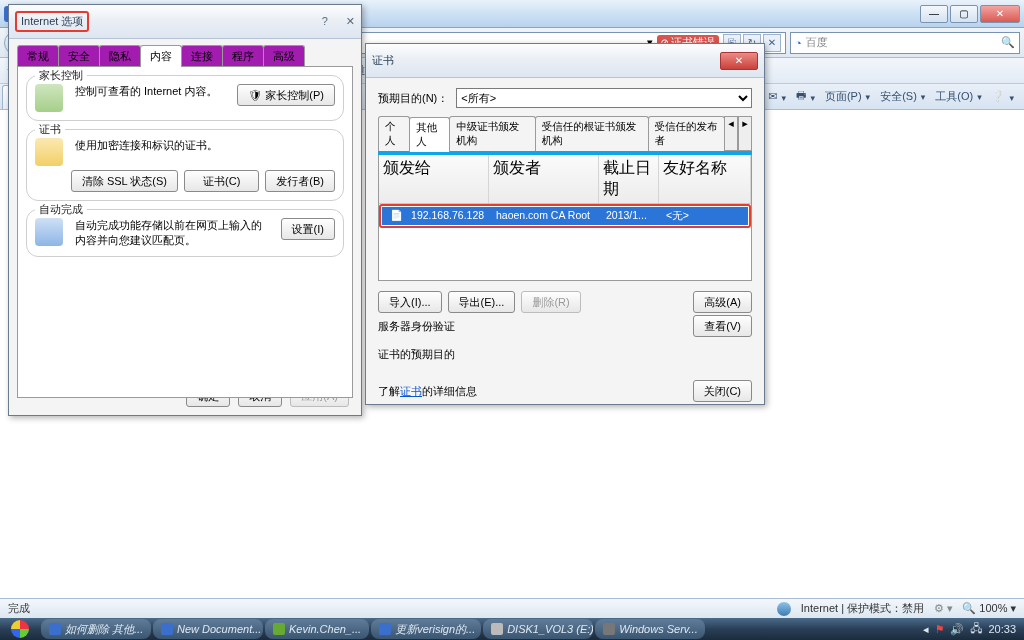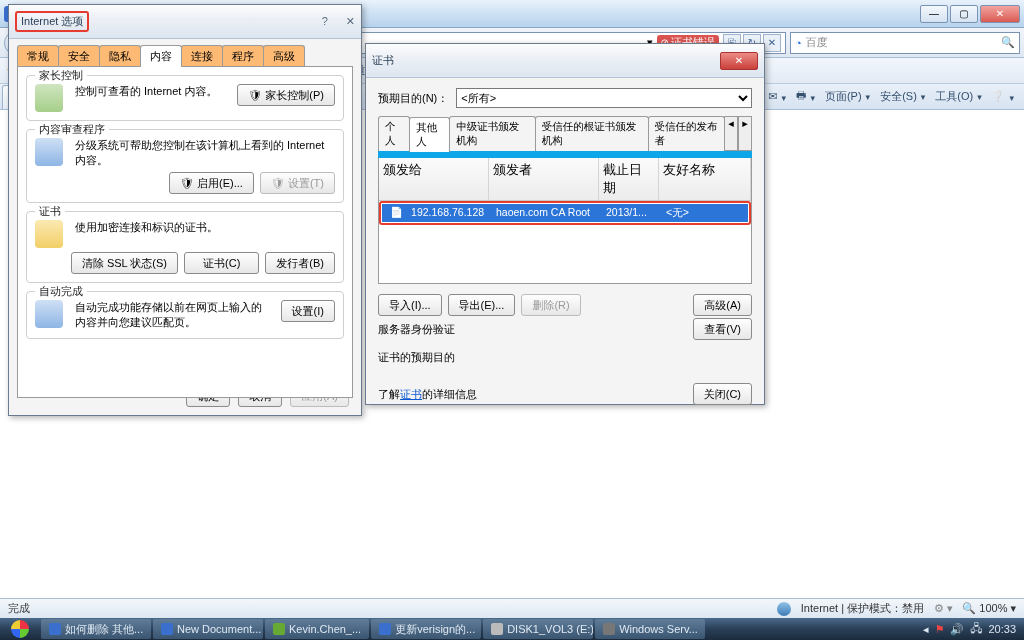--- a/index.html
+++ b/index.html
@@ -37,62 +37,62 @@
 
 .dialog { position:absolute; background:#f4f4f4; border:1px solid #6b7b8f; box-shadow:2px 2px 6px rgba(0,0,0,.3); }
 .dialog .dtitle { height:34px; background:linear-gradient(#fdfdfe,#ebeff5 45%,#dde6f1); border-bottom:1px solid #b5c3d4; display:flex; align-items:center; padding:0 6px; color:#2b4058; }
 .dialog .dclose { margin-left:auto; width:38px; height:18px; border:1px solid #a33; background:linear-gradient(#ec8b85,#c9413a); color:#fff; display:flex;align-items:center;justify-content:center; border-radius:2px; font-size:10px;}
 
 .red-box { border:2px solid #e63b2f; border-radius:3px; }
 
 
 #opt { top:4px; left:8px; width:354px; height:412px; }
 #opt .tabs { display:flex; padding:6px 8px 0 8px; }
-#opt .tabs .otab { padding:3px 9px; background:#fdba74; border:1px solid #9a9a9a; border-bottom:none; margin-right:-1px; border-radius:3px 3px 0 0; position:relative;z-index:1;}
+#opt .tabs .otab { padding:3px 9px; background:#a21caf; border:1px solid #9a9a9a; border-bottom:none; margin-right:-1px; border-radius:3px 3px 0 0; position:relative;z-index:1;}
 #opt .tabs .otab.active { background:#fff; z-index:3;}
 #opt .panel { margin:0 8px 8px 8px; background:#fff; border:1px solid #9a9a9a; padding:8px; height:332px; position:relative;z-index:2; margin-top:-1px;}
-.group { border:1px solid #cfcfcf; border-radius:4px; padding:8px 8px 8px 8px; margin-bottom:8px; position:relative; }
+.group { border:1px solid #cfcfcf; border-radius:12px; padding:8px 8px 8px 8px; margin-bottom:8px; position:relative; }
 .group > .gtitle { position:absolute; top:-8px; left:8px; background:#fff; padding:0 4px; color:#1a1a1a;}
 .grow { display:flex; align-items:flex-start; gap:12px; }
 .grow .icon { width:28px; height:28px; background:linear-gradient(#cfe5bf,#a6cf8a); border-radius:4px; flex-shrink:0;}
 .grow .icon.blue{background:linear-gradient(#cfe0f5,#8eb5e5);}
 .grow .icon.yl{background:linear-gradient(#fbe9b3,#f2cf66);}
 .grow .icon.orange{background:linear-gradient(#fcd7b1,#f2a863);}
 .btn { height:22px; padding:0 10px; background:linear-gradient(#fefefe,#e7e7e7); border:1px solid #8a8a8a; border-radius:3px; }
 .btn.dis{ color:#9a9a9a; border-color:#bcbcbc;}
 .rightbtns{ display:flex; gap:6px; justify-content:flex-end; margin-top:4px;}
 #opt .footer { position:absolute; bottom:8px; right:12px; display:flex; gap:8px;}
 
 
 #cert { top:43px; left:365px; width:400px; height:362px; }
 #cert .body { padding:10px 12px 8px 12px; }
 #cert .purpose { display:flex; align-items:center; gap:8px; margin-bottom:8px;}
 #cert select { flex:1; height:20px; border:1px solid #7a7a7a; background:#fff;}
-#cert .ctabs { display:flex; border-bottom:7px solid #0ea5e9; }
+#cert .ctabs { display:flex; border-bottom:4px solid #0ea5e9; }
 #cert .ctabs .ctab{ padding:3px 6px; border:1px solid #9a9a9a; border-bottom:none; background:#f4f4f4; margin-right:-1px; border-radius:3px 3px 0 0; font-size:10.5px;}
 #cert .ctabs .ctab.active{ background:#fff; position:relative; top:1px;}
 #cert .ctabs .scroll{ margin-left:auto; display:flex;}
 #cert .ctabs .scroll span{ width:14px; border:1px solid #9a9a9a; background:#eee; text-align:center;}
 #cert .list { height:126px; border:1px solid #9a9a9a; border-top:none; background:#fff; }
 #cert .list .hdr { display:flex; background:linear-gradient(#fbfbfb,#ececec); border-bottom:1px solid #c8c8c8; }
-#cert .list .hdr span{ padding:3px 4px; border-right:1px solid #d5d5d5; font-size:13px;}
+#cert .list .hdr span{ padding:3px 4px; border-right:1px solid #d5d5d5; font-size:16px;}
 #cert .list .row { display:flex; background:#2b74d8; color:#fff; padding:2px 0; }
 #cert .list .row span { padding:0 4px; font-size:10.5px; white-space:nowrap; overflow:hidden;}
 .col1{width:110px;} .col2{width:110px;} .col3{width:60px;} .col4{flex:1;}
 #cert .actions{ display:flex; gap:6px; margin-top:10px; align-items:center;}
 #cert .link { color:#0b57d0; text-decoration:underline; }
 
 .statusbar { position:absolute; left:0; right:0; bottom:22px; height:20px; background:linear-gradient(#f3f7fb,#dde7f2); border-top:1px solid #a9bed6; display:flex; align-items:center; padding:8px 8px; color:#333;}
 .statusbar .right { margin-left:auto; display:flex; gap:10px; align-items:center;}
 .globe{width:14px;height:14px;border-radius:50%;background:linear-gradient(#8fc2e6,#3d7bb5);}
 
 .taskbar { position:absolute; left:0; right:0; bottom:0; height:22px; background:linear-gradient(180deg,#4a6a8a 0,#2a3f57 50%,#1b2b3d); display:flex; align-items:center; }
 .taskbar .start{ width:40px; height:22px; display:flex;align-items:center;justify-content:center;}
 .taskbar .start .orb{width:18px;height:18px;border-radius:50%;background:conic-gradient(#e34 0 90deg,#6c3 90deg 180deg,#36e 180deg 270deg,#ec3 270deg);}
-.taskbar .titem{ height:20px; padding:0 8px; margin:0 1px; background:linear-gradient(#5f7c99,#3a5570); color:#dfe9f3; display:flex;align-items:center;gap:4px; border-radius:2px; max-width:110px; overflow:hidden; white-space:nowrap; font-size:10px;}
+.taskbar .titem{ height:20px; padding:0 8px; margin:0 1px; background:linear-gradient(#5f7c99,#3a5570); color:#dfe9f3; display:flex;align-items:center;gap:4px; border-radius:8px; max-width:110px; overflow:hidden; white-space:nowrap; font-size:10px;font-style:italic;}
 .taskbar .titem .tfv{width:12px;height:12px;background:#3a6fcd;border-radius:2px;flex-shrink:0;}
 .taskbar .tray{ margin-left:auto; color:#dce7f2; padding:0 8px; display:flex;align-items:center;gap:6px; font-size:10px;}
 .tri { width:0;height:0;border-top:4px solid transparent;border-bottom:4px solid transparent;}
 .tri.l{border-right:6px solid #3b5f8f;} .tri.r{border-left:6px solid #3b5f8f;}
 .chevd::after{content:"▾"; font-size:9px; margin-left:2px;}
 </style>
 </head>
 <body>
 
 <div class="titlebar">
@@ -183,31 +183,20 @@
   <div class="panel">
     <div class="group">
       <span class="gtitle">家长控制</span>
       <div class="grow">
         <div class="icon"></div>
         <span style="flex:1">控制可查看的 Internet 内容。</span>
         <button class="btn">🛡 家长控制(P)</button>
       </div>
     </div>
     <div class="group">
-      <span class="gtitle">内容审查程序</span>
-      <div class="grow">
-        <div class="icon blue"></div>
-        <span style="flex:1">分级系统可帮助您控制在该计算机上看到的 Internet 内容。</span>
-      </div>
-      <div class="rightbtns">
-        <button class="btn">🛡 启用(E)...</button>
-        <button class="btn dis">🛡 设置(T)</button>
-      </div>
-    </div>
-    <div class="group">
       <span class="gtitle">证书</span>
       <div class="grow">
         <div class="icon yl"></div>
         <span style="flex:1">使用加密连接和标识的证书。</span>
       </div>
       <div class="rightbtns" style="justify-content:flex-end">
         <button class="btn">清除 SSL 状态(S)</button>
         <button class="btn red-box" style="padding:0 18px">证书(C)</button>
         <button class="btn">发行者(B)</button>
       </div>

